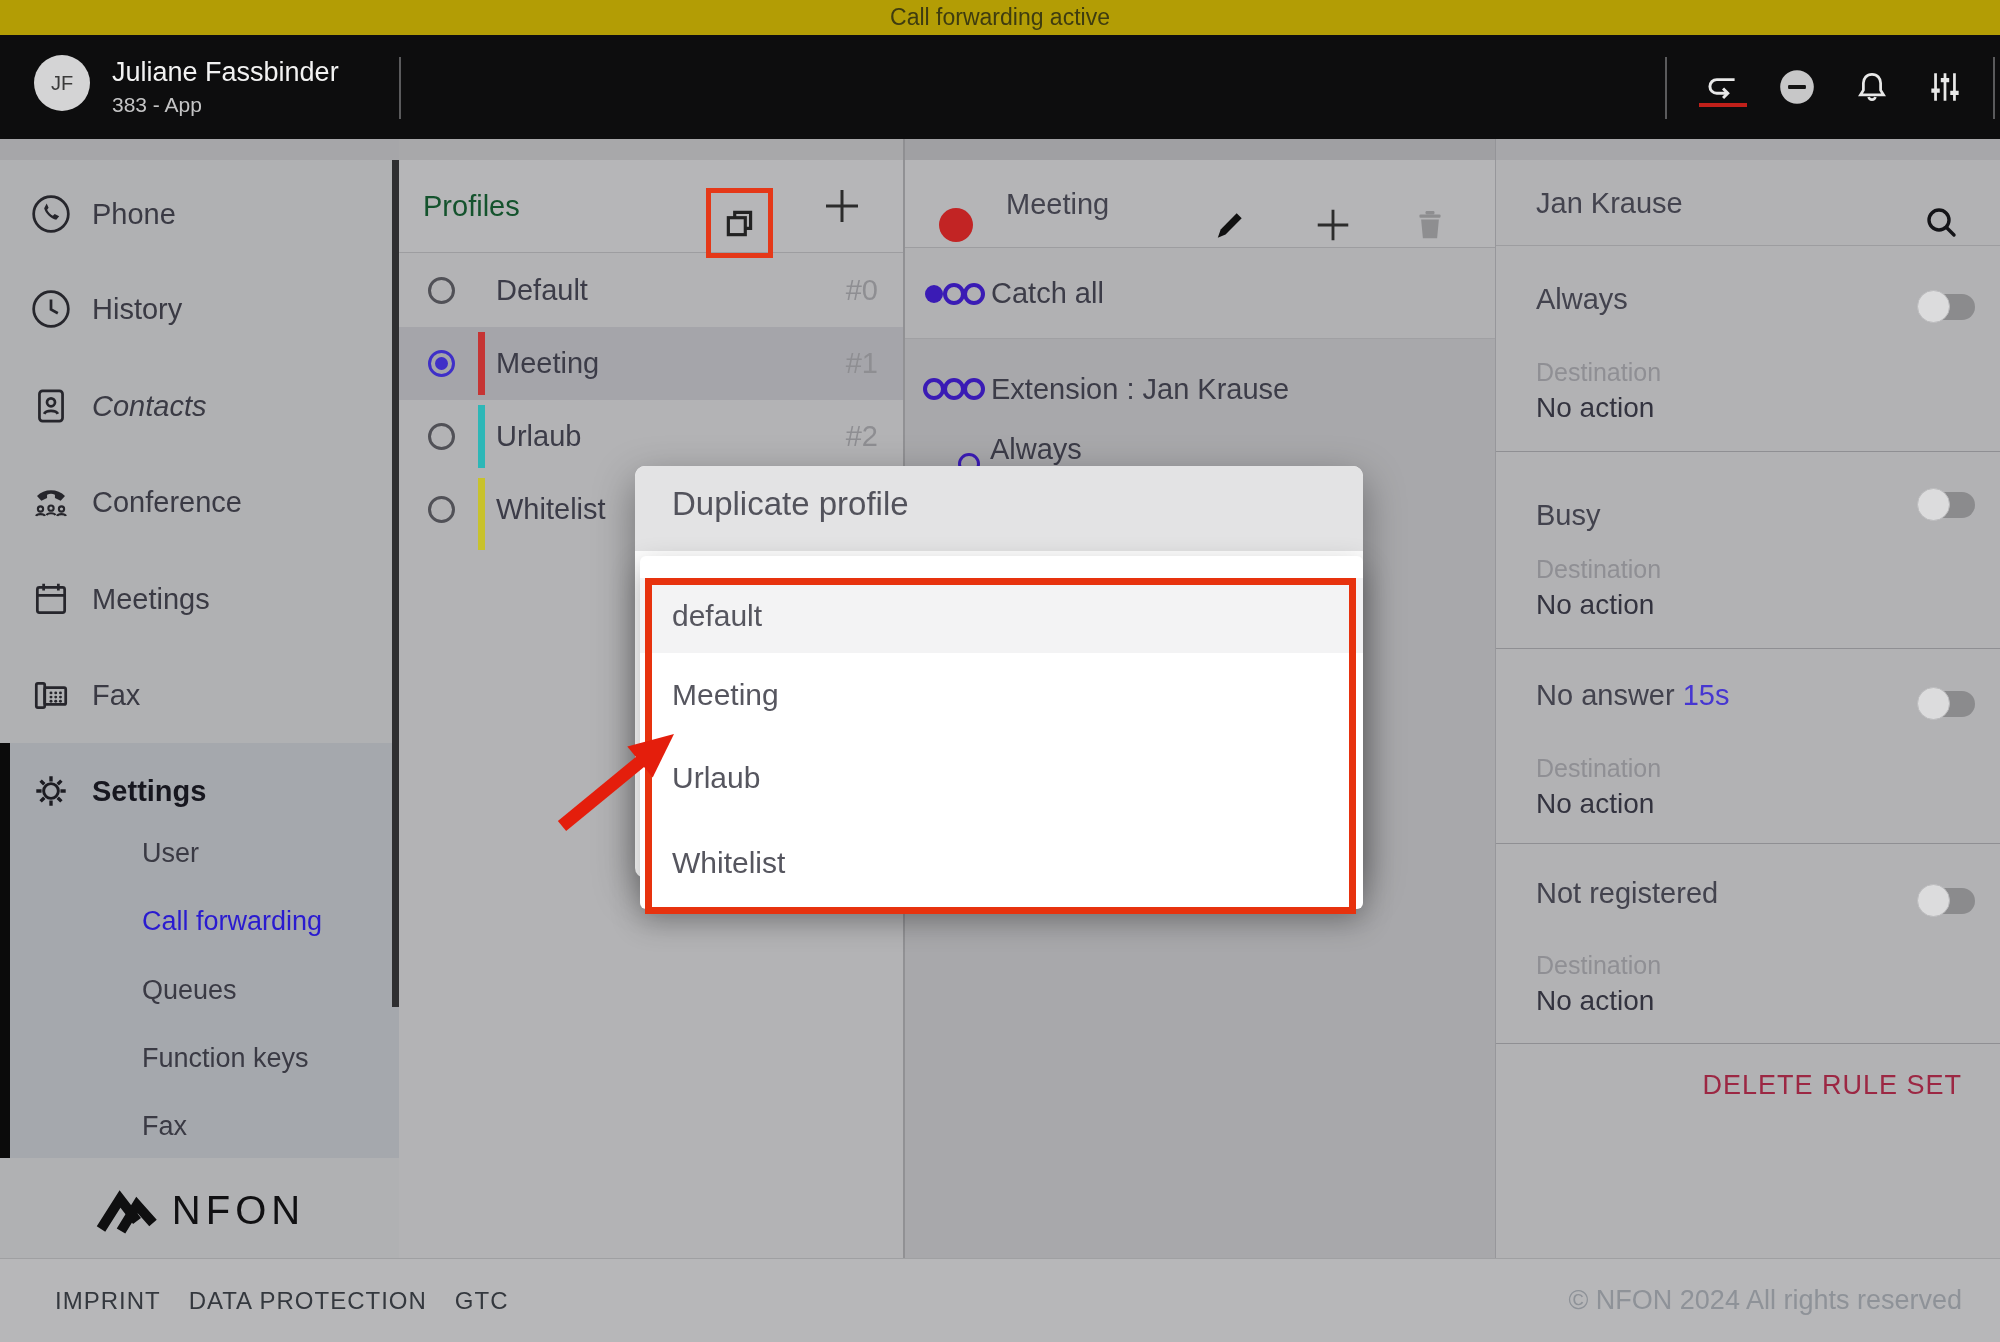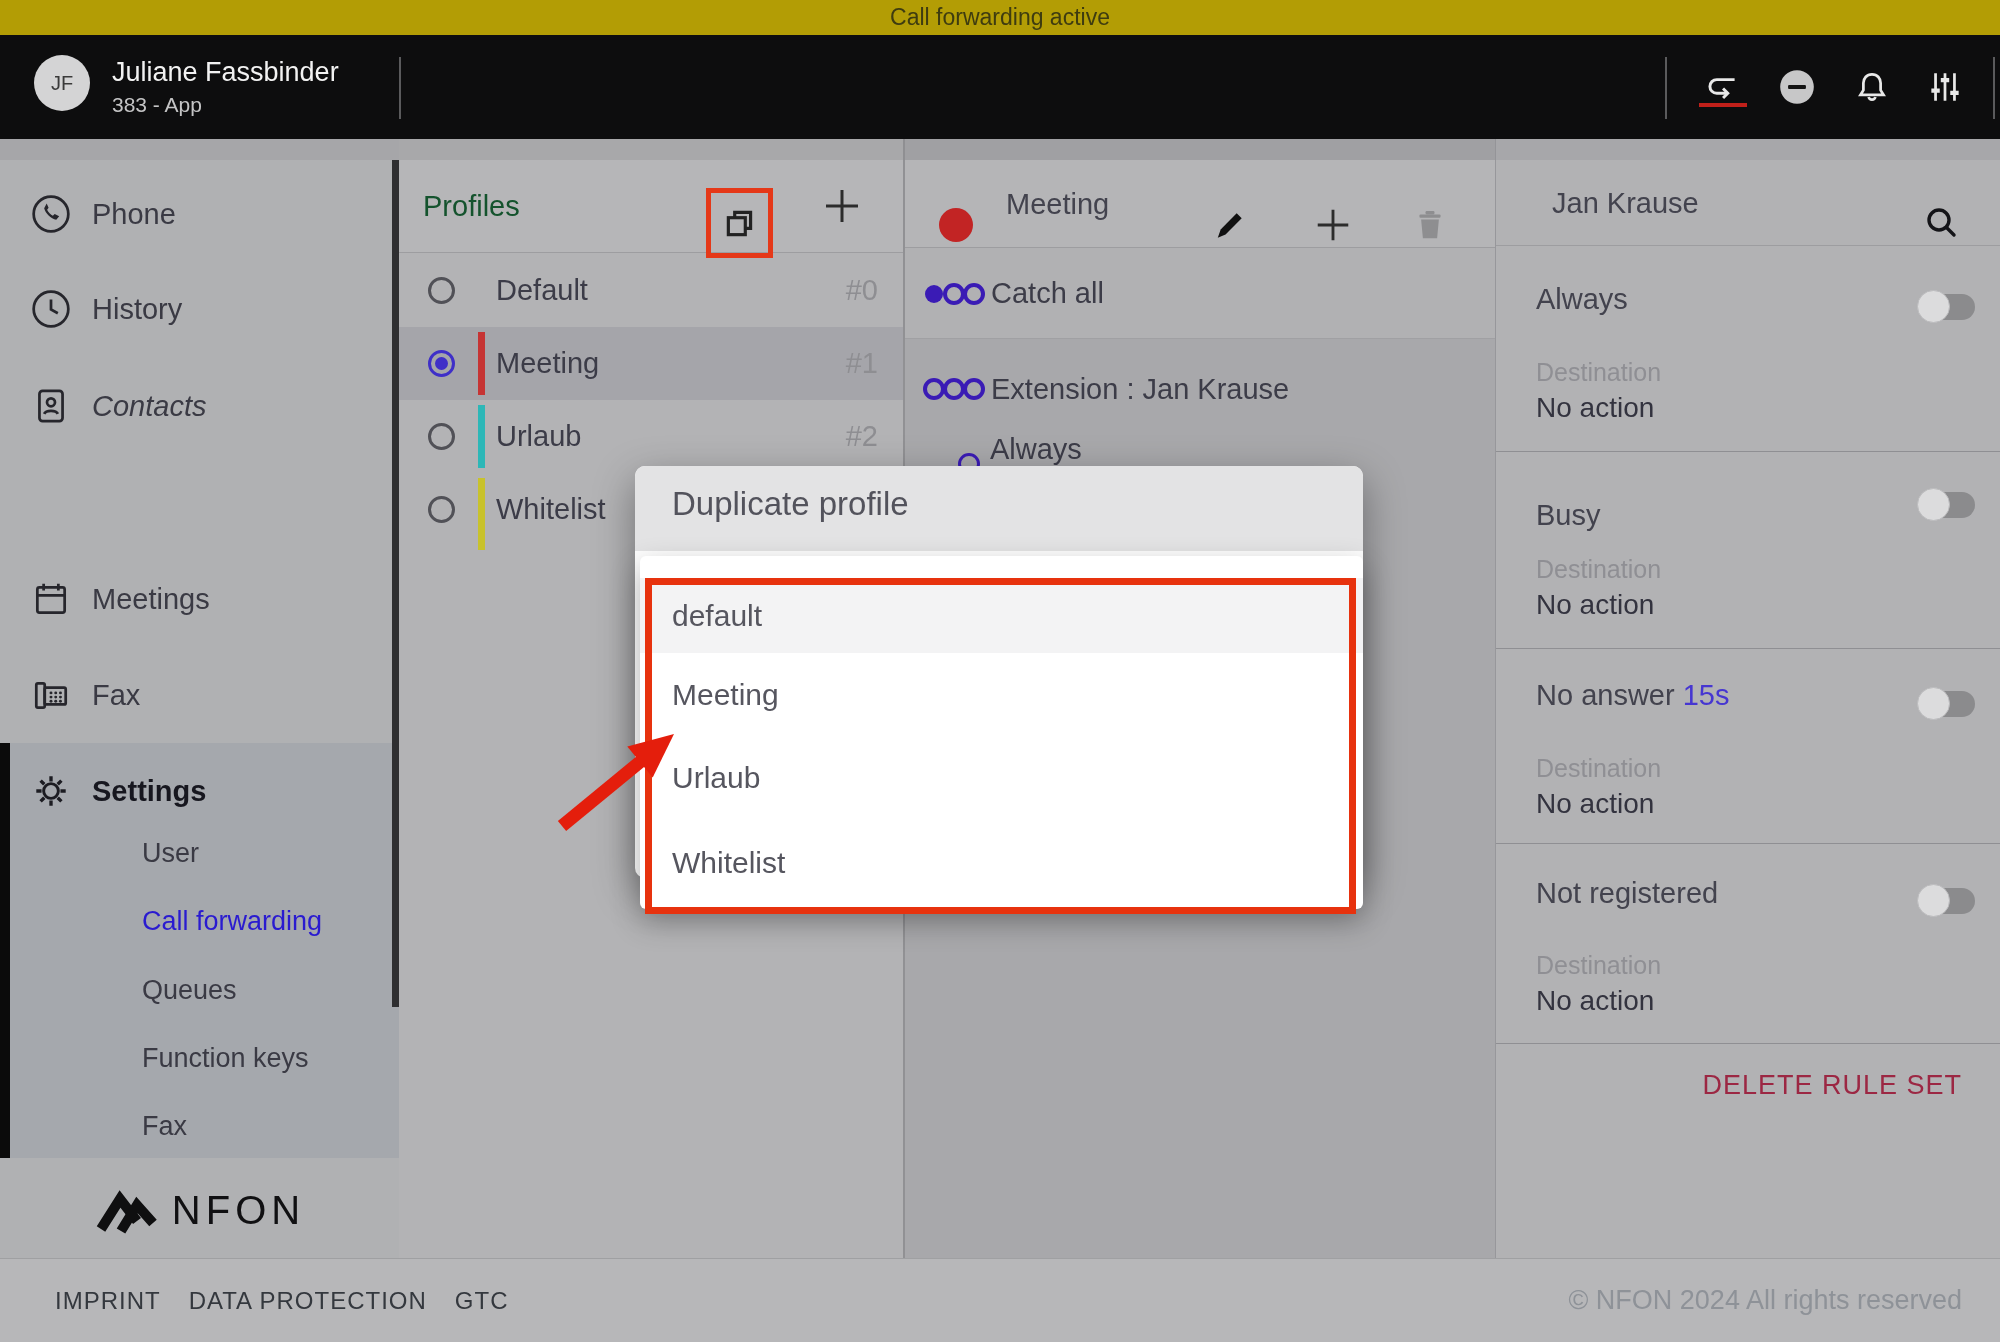--- a/index.html
+++ b/index.html
@@ -62,21 +62,21 @@
   .r-title{left:101px;top:0;height:88px;display:flex;align-items:center;font-size:29px;color:#43434e;}
   .rule-row1{left:0;top:109px;width:590px;height:91px;background:#b1b1b3;
     border-bottom:1px solid #a0a0a3;box-sizing:border-box;}
   .rule-label{left:86px;top:0;height:90px;display:flex;align-items:center;font-size:29px;color:#3c3c48;}
   .rule-row2{left:0;top:200px;width:590px;height:120px;}
   .always-circ{left:53px;top:314px;width:22px;height:22px;border-radius:50%;
     border:3px solid #3a1bb5;box-sizing:border-box;}
   .always-lab{left:85px;top:294px;font-size:29px;color:#3c3c48;}
   
   .d-header{left:0;top:21px;width:504px;height:86px;border-bottom:1px solid #9d9da0;box-sizing:border-box;}
-  .d-title{left:40px;top:0;height:86px;display:flex;align-items:center;font-size:29px;color:#43434e;margin-left:16px;}
+  .d-title{left:40px;top:0;height:86px;display:flex;align-items:center;font-size:29px;color:#43434e;}
   .d-div{left:0;width:504px;height:1px;background:#8f8f93;}
   .sec-label{left:40px;font-size:29px;color:#43434e;}
   .dest-label{left:40px;font-size:25px;color:#8f8f94;}
   .dest-value{left:40px;font-size:28px;color:#33333f;}
   .timeout{color:#4636d1;}
   .toggle{left:421px;width:58px;height:34px;}
   .toggle .track{position:absolute;right:0;top:4px;width:48px;height:26px;border-radius:13px;background:#8b8b8d;}
   .toggle .knob{position:absolute;left:0;top:0;width:33px;height:33px;border-radius:50%;
     background:#dcdcdd;border:1px solid #bcbcbe;box-sizing:border-box;}
   .delete-link{right:38px;top:931px;font-size:27px;letter-spacing:1px;color:#9c2743;}
@@ -169,20 +169,34 @@
     </div>
     <div class="abs nav-item" style="top:235px;font-style:italic;">
       <span class="nicon">
         <svg width="42" height="42" viewBox="0 0 40 40" fill="none" stroke="currentColor" stroke-width="2.6">
         <rect x="9" y="5.5" width="22" height="29" rx="3"></rect>
             <circle cx="20" cy="16.5" r="3.8"></circle>
         <path d="M13.5 27.5c1.6-3.8 11.4-3.8 13 0"></path>
           </svg>
       </span>
       <span>Contacts</span>
+    </div>
+    <div class="abs nav-item" style="top:331px;">
+      <span class="nicon">
+        <svg width="42" height="42" viewBox="0 0 48 42">
+        <path d="M8 14c8-8.5 24-8.5 32 0l-5 5.5-6.5-3v-3.8c-3.2-1.4-5.8-1.4-9 0v3.8l-6.5 3z" fill="currentColor"></path>
+        <g fill="none" stroke="currentColor" stroke-width="2.4">
+          <circle cx="12" cy="29" r="3"></circle>
+              <circle cx="24" cy="28" r="3"></circle>
+              <circle cx="36" cy="29" r="3"></circle>
+          <path d="M7 37c1-2.8 9-2.8 10 0M19 36c1-2.8 9-2.8 10 0M31 37c1-2.8 9-2.8 10 0"></path>
+        </g>
+          </svg>
+      </span>
+      <span>Conference</span>
     </div>
     <div class="abs nav-item" style="top:428px;">
       <span class="nicon">
         <svg width="42" height="42" viewBox="0 0 40 40" fill="none" stroke="currentColor" stroke-width="2.6">
         <rect x="7" y="9" width="26" height="24" rx="2"></rect>
             <path d="M13 5.5V12M27 5.5V12M7 16.5h26"></path>
           </svg>
       </span>
       <span>Meetings</span>
     </div>

